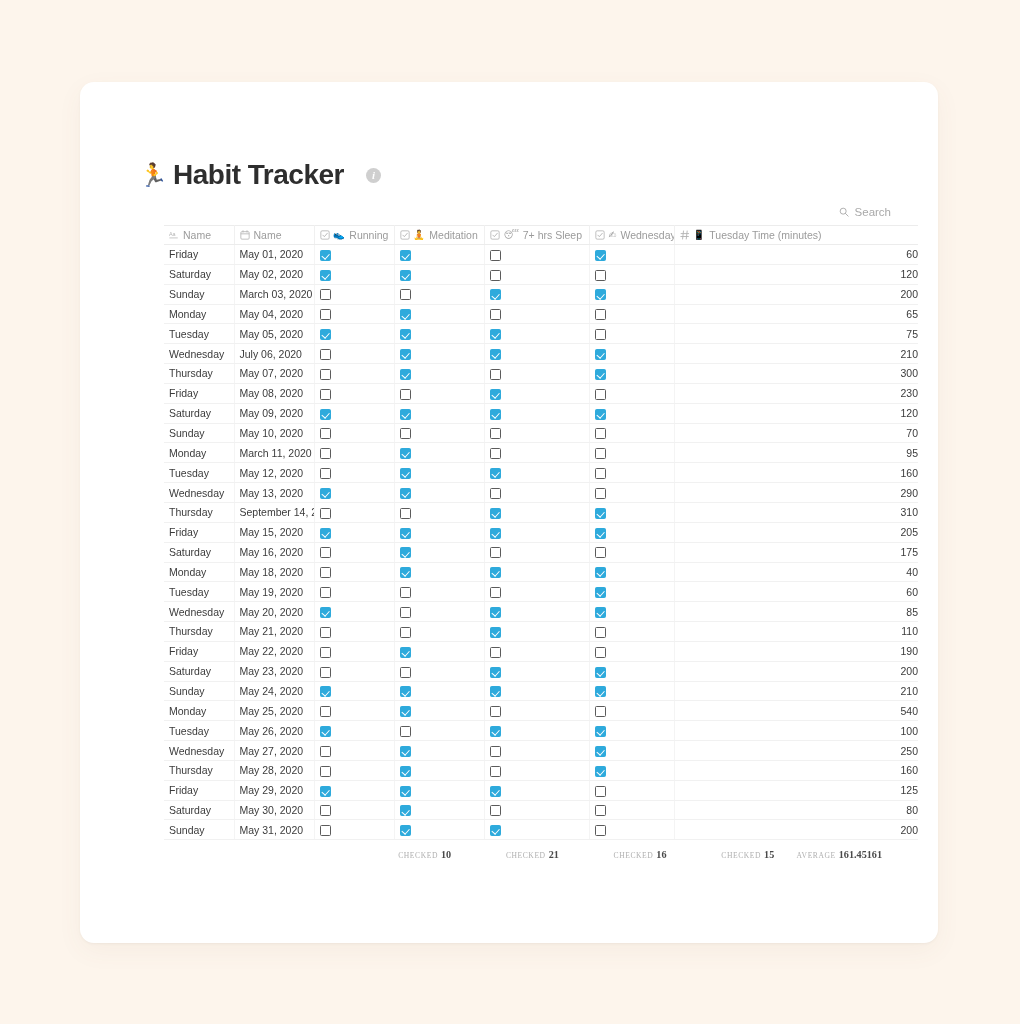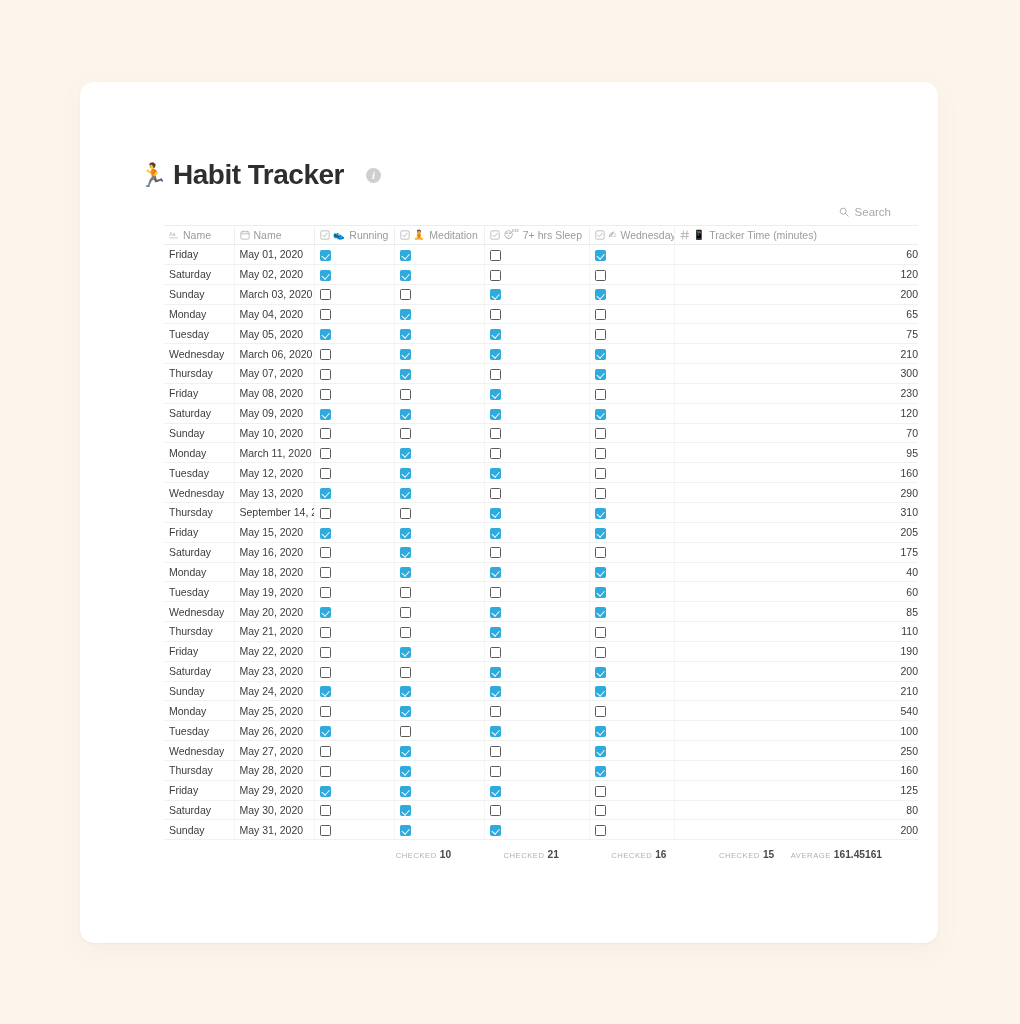--- a/index.html
+++ b/index.html
@@ -180,20 +180,21 @@
     transform: rotate(42deg);
   }
 
   
   #summary {
     position: absolute;
     left: 56px;
     top: 762px;
     width: 754px;
     height: 18px;
+    font-family: Liberation Serif, serif;
   }
   table.sum {
     width: 754px;
     border-collapse: collapse;
     table-layout: fixed;
   }
   table.sum td {
     height: 18px;
     text-align: right;
     padding: 0 8px 0 0;
@@ -325,21 +326,21 @@
                 <div class="hcell">
                   <span class="hicon">
                     <svg width="10" height="10" viewBox="0 0 12 12">
                       <line x1="4.2" y1="1.2" x2="3.1" y2="10.8" stroke="#b4b4b4" stroke-width="1.1" stroke-linecap="round"></line>
                       <line x1="8.6" y1="1.2" x2="7.5" y2="10.8" stroke="#b4b4b4" stroke-width="1.1" stroke-linecap="round"></line>
                       <line x1="1.3" y1="4.3" x2="10.4" y2="4.3" stroke="#b4b4b4" stroke-width="1.1" stroke-linecap="round"></line>
                       <line x1="1" y1="7.8" x2="10.1" y2="7.8" stroke="#b4b4b4" stroke-width="1.1" stroke-linecap="round"></line>
                     </svg>
                   </span>
                   <span class="hemoji">📱</span>
-                  <span class="htext">Tracker Time (minutes)</span>
+                  <span class="htext">Tuesday Time (minutes)</span>
                 </div>
               </th>
             </tr>
         </thead>
         <tbody id="table-body">
             <tr>
               <td class="cell-name">Friday</td>
               <td class="cell-date">May 01, 2020</td>
               <td class="cell-check"><span class="cb on"></span></td>
               <td class="cell-check"><span class="cb on"></span></td>
@@ -378,21 +379,21 @@
               <td class="cell-name">Tuesday</td>
               <td class="cell-date">May 05, 2020</td>
               <td class="cell-check"><span class="cb on"></span></td>
               <td class="cell-check"><span class="cb on"></span></td>
               <td class="cell-check"><span class="cb on"></span></td>
               <td class="cell-check"><span class="cb off"></span></td>
               <td class="cell-num">75</td>
             </tr>
             <tr>
               <td class="cell-name">Wednesday</td>
-              <td class="cell-date">March 06, 2020</td>
+              <td class="cell-date">July 06, 2020</td>
               <td class="cell-check"><span class="cb off"></span></td>
               <td class="cell-check"><span class="cb on"></span></td>
               <td class="cell-check"><span class="cb on"></span></td>
               <td class="cell-check"><span class="cb on"></span></td>
               <td class="cell-num">210</td>
             </tr>
             <tr>
               <td class="cell-name">Thursday</td>
               <td class="cell-date">May 07, 2020</td>
               <td class="cell-check"><span class="cb off"></span></td>

